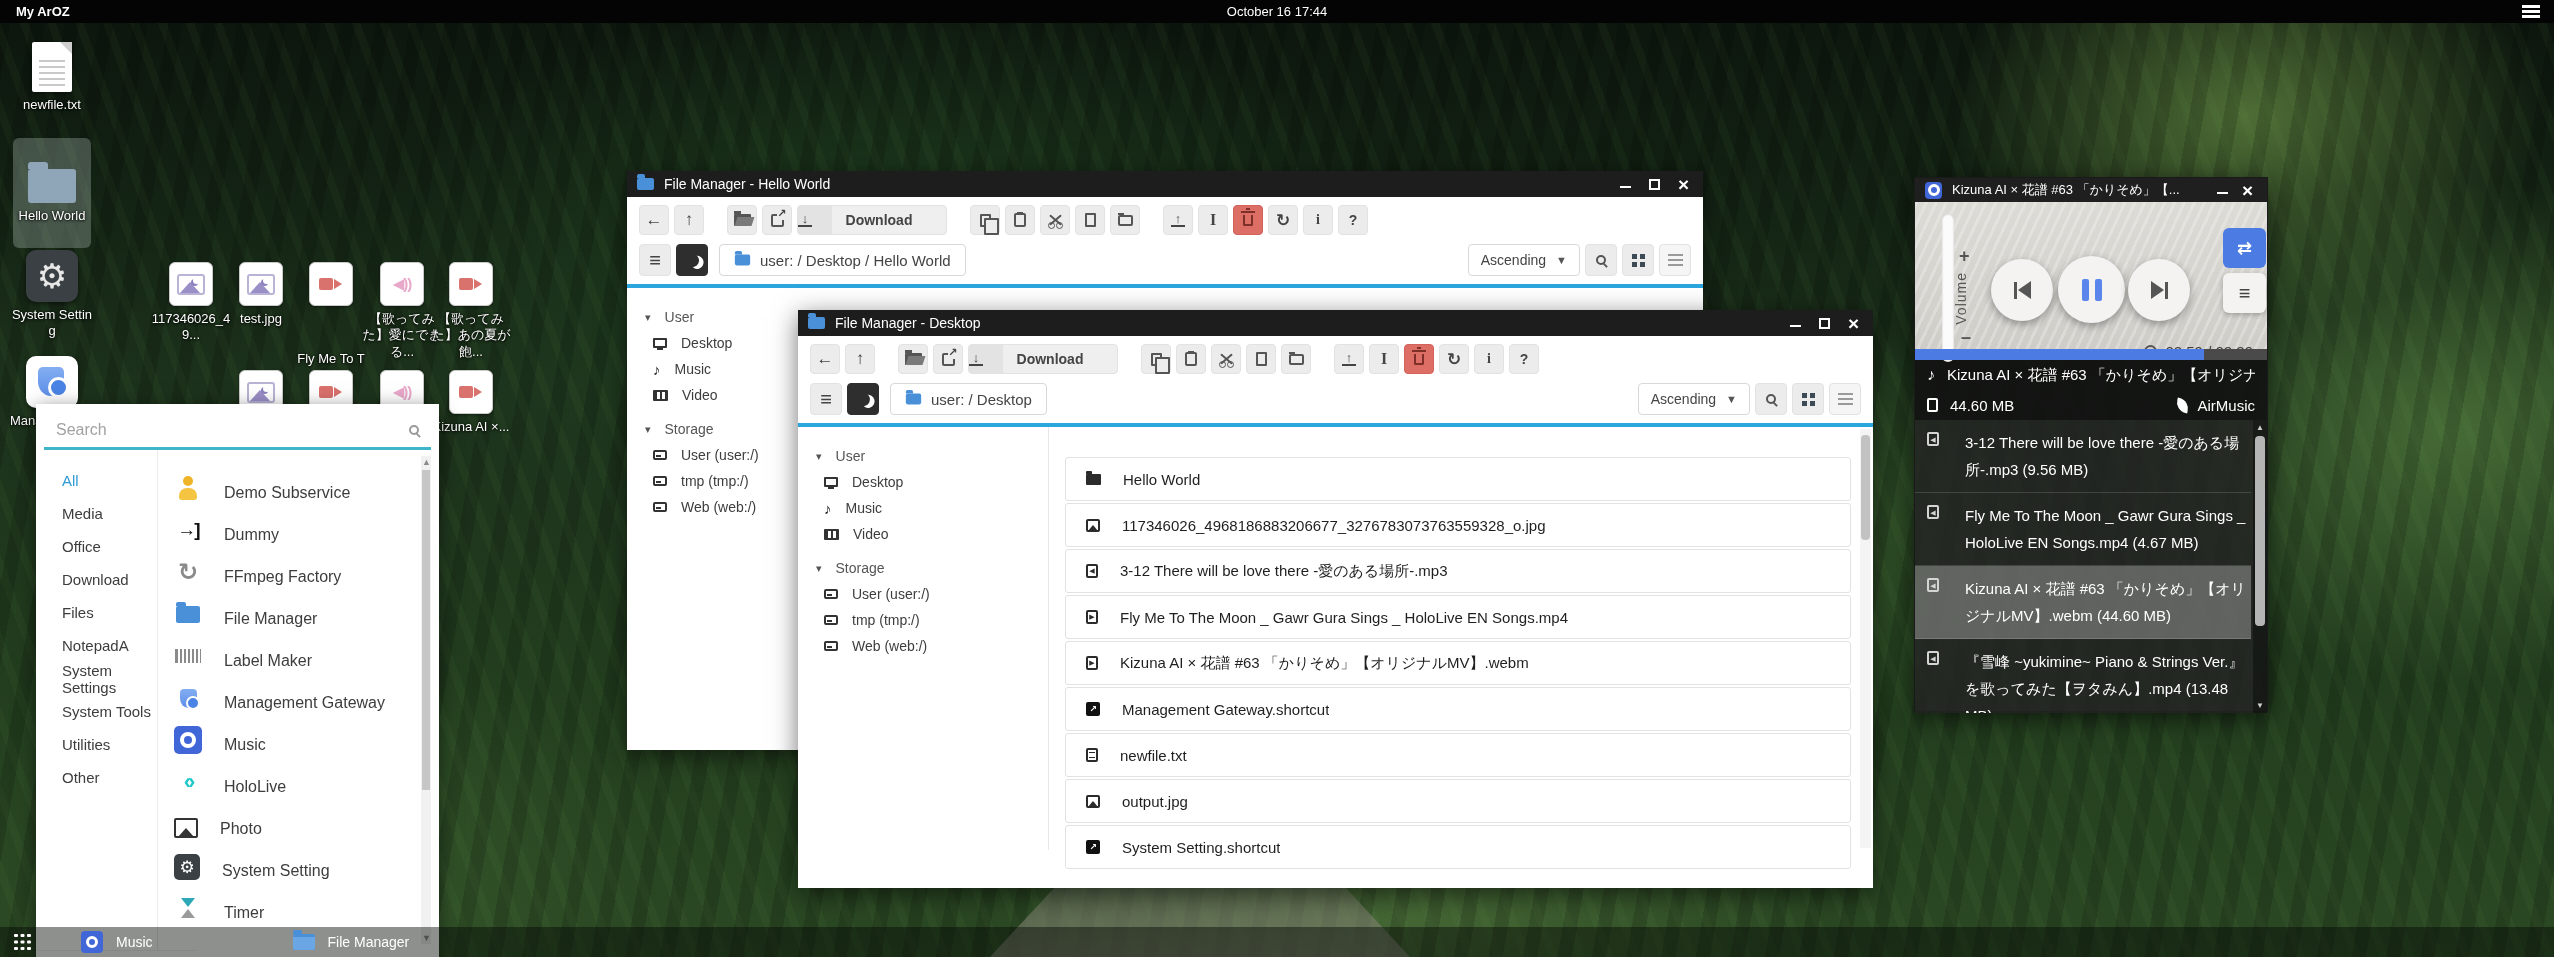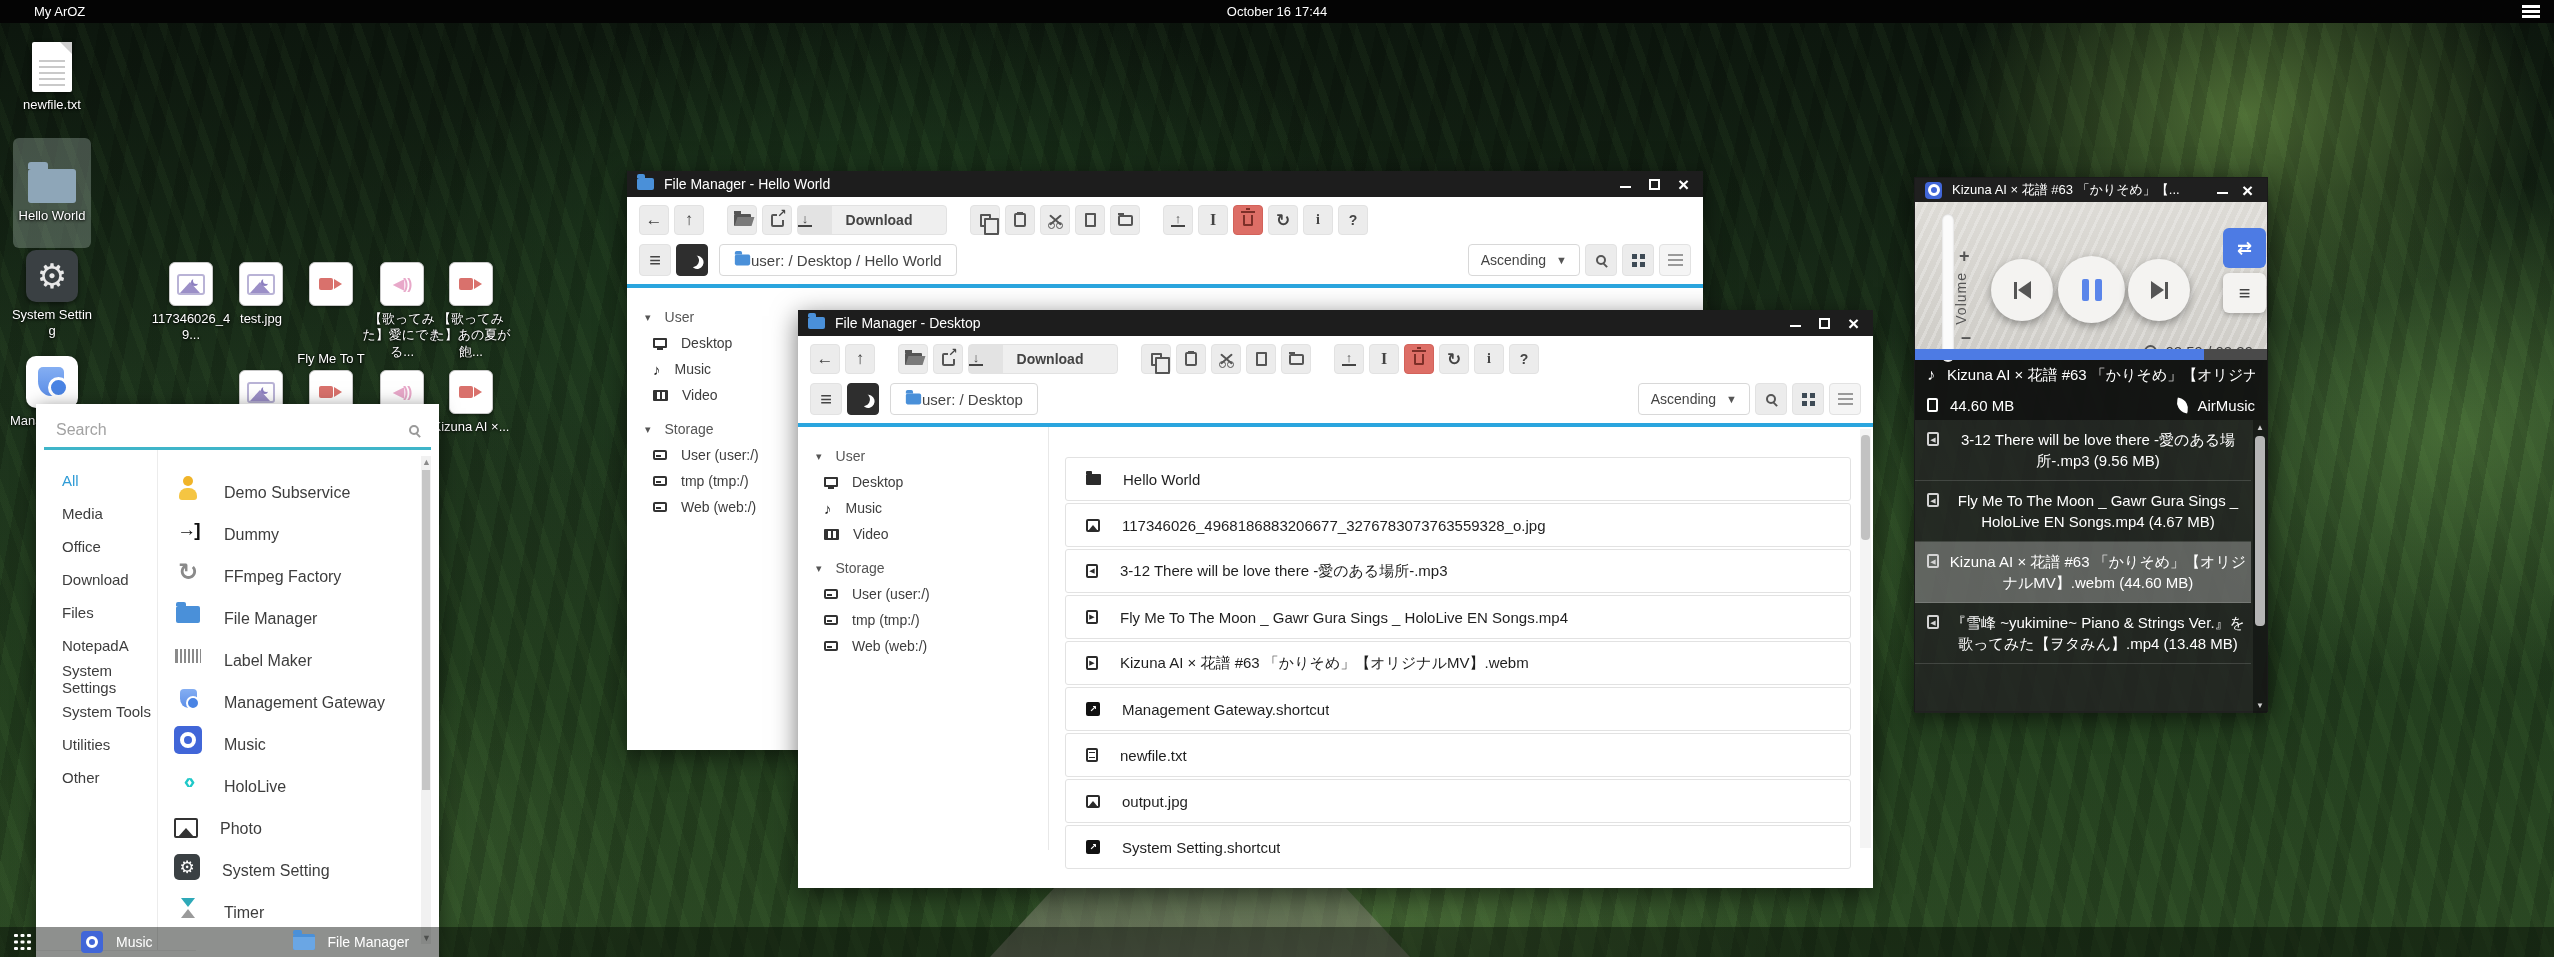--- a/index.html
+++ b/index.html
@@ -22,21 +22,21 @@
   .wallpaper::before { content:""; position:absolute; inset:0;
     background:repeating-linear-gradient(100deg, rgba(0,0,0,.14) 0 14px, transparent 14px 34px),
                repeating-linear-gradient(70deg, rgba(120,180,90,.05) 0 8px, transparent 8px 26px); }
   .path { position:absolute; bottom:0; left:990px; width:420px; height:190px; z-index:0;
     background:linear-gradient(180deg, rgba(90,95,80,.0), rgba(125,128,110,.75));
     clip-path:polygon(42% 0, 58% 0, 100% 100%, 0 100%); }
 
   
   .topbar { position:absolute; left:0; top:0; width:2554px; height:23px; background:#040404; z-index:60;
     display:flex; align-items:center; color:#fff; font-size:13px; }
-  .brand { margin-left:34px; }
+  .brand { margin-left:16px;font-weight:bold; }
   .clock { position:absolute; left:0; right:0; text-align:center; }
   .burger { position:absolute; right:14px; top:5px; width:18px; height:13px; cursor:pointer;
     background:repeating-linear-gradient(#fff 0 3px, transparent 3px 5px); }
 
   
   .desk { position:absolute; inset:0; z-index:5; }
   .tile { position:absolute; width:84px; display:flex; flex-direction:column; align-items:center; cursor:pointer; }
   .tile .lbl { margin-top:5px; font-size:13px; line-height:1.25; color:#fff; text-align:center;
     text-shadow:0 1px 3px rgba(0,0,0,.9), 0 0 2px rgba(0,0,0,.8); word-break:break-all; max-width:84px; }
   .tile[data-kind="gateway-big"] .lbl { white-space:nowrap; overflow:hidden; max-width:84px; }
@@ -132,21 +132,21 @@
   .ic-ibeam { font-family:"Liberation Serif","DejaVu Serif",serif; font-size:16px; font-weight:bold; }
   .ic-trash { position:relative; width:10px; height:11px; border:2px solid #7d2f28; border-top:none; border-radius:0 0 2px 2px; }
   .ic-trash::before { content:""; position:absolute; top:-4px; left:-4px; width:14px; height:2px; background:#7d2f28; }
   .ic-trash::after { content:""; position:absolute; top:-7px; left:1px; width:4px; height:2px; background:#7d2f28; }
   .ic-refresh::before { content:"↻"; font-size:17px; font-weight:bold; }
   .ic-info { font-family:"Liberation Serif","DejaVu Serif",serif; font-weight:bold; font-size:14px; }
   .ic-q { font-weight:bold; font-size:14px; }
   .ic-menu::before { content:"≡"; font-size:20px; }
   .ic-moon { width:13px; height:13px; border-radius:50%; box-shadow:4px 3px 0 0 #fff; transform:rotate(-15deg); }
   .crumb { height:32px; border:1px solid #d8d8d8; border-radius:4px; background:#fff; display:flex; align-items:center;
-    padding:0 14px; font-size:15px; color:#444; margin-left:6px; cursor:pointer; }
+    gap:9px; padding:0 14px; font-size:15px; color:#444; margin-left:6px; cursor:pointer; }
   .crumb .foldico { transform:scale(.9); }
   .sortbtn { height:32px; border:1px solid #d8d8d8; border-radius:4px; background:#fff; display:flex; align-items:center;
     gap:10px; padding:0 12px; font-size:14px; color:#444; cursor:pointer; }
   .caret { font-size:11px; color:#555; }
   .sq32 { width:32px; height:32px; }
   .ic-search { position:relative; width:10px; height:10px; border:2px solid #555; border-radius:50%; }
   .ic-search::after { content:""; position:absolute; right:-4px; bottom:-3px; width:6px; height:2px; background:#555; transform:rotate(45deg); }
   .ic-grid { width:13px; height:13px; position:relative; }
   .ic-grid::before { content:""; position:absolute; left:0; top:0; width:5px; height:5px; background:#3d4a55;
     box-shadow:8px 0 0 #3d4a55, 0 8px 0 #3d4a55, 8px 8px 0 #3d4a55; }
@@ -280,22 +280,22 @@
   .pfill { height:100%; background:#4d7be4; }
   .pinfo { background:rgba(18,18,18,.93); color:#fff; }
   .pinfo .row1 { display:flex; align-items:center; gap:12px; height:30px; padding:0 12px; font-size:15px; }
   .pinfo .row1 .tname { white-space:nowrap; overflow:hidden; }
   .pinfo .row2 { display:flex; align-items:center; gap:12px; height:30px; padding:0 12px; font-size:15px; }
   .ic-note-w::before { content:"♪"; font-size:16px; color:#fff; }
   .ic-page-w { width:11px; height:14px; border:2px solid #fff; border-radius:2px; }
   .airmusic { margin-left:auto; display:flex; align-items:center; gap:8px; }
   .ic-leaf { width:13px; height:13px; background:#fff; border-radius:0 85% 0 85%; transform:rotate(15deg); }
   .plist { position:relative; height:293px; background:rgba(35,35,35,.82); overflow:hidden; padding-right:16px; }
-  .pitem { display:flex; gap:10px; padding:9px 4px 9px 12px; border-bottom:1px solid rgba(255,255,255,.14);
-    color:#fff; font-size:15px; line-height:21px; cursor:pointer;text-align:center; }
+  .pitem { display:flex; gap:26px; padding:9px 4px 9px 12px; border-bottom:1px solid rgba(255,255,255,.14);
+    color:#fff; font-size:15px; line-height:27px; cursor:pointer; }
   .pitem.sel { background:rgba(255,255,255,.28); }
   .pitem .fic { flex-shrink:0; margin-top:3px; filter:invert(1); }
   .pscroll { position:absolute; right:0; top:0; bottom:0; width:14px; background:rgba(0,0,0,.35); }
   .pthumb { position:absolute; left:2px; top:16px; width:10px; height:190px; background:#b5b5b5; border-radius:4px; }
   .pscroll::before, .pscroll::after { position:absolute; left:3px; color:#cfcfcf; font-size:8px; }
   .pscroll::before { content:"▲"; top:3px; } .pscroll::after { content:"▼"; bottom:3px; }
 
   .spacer { flex:1; }
 </style>
 </head>

